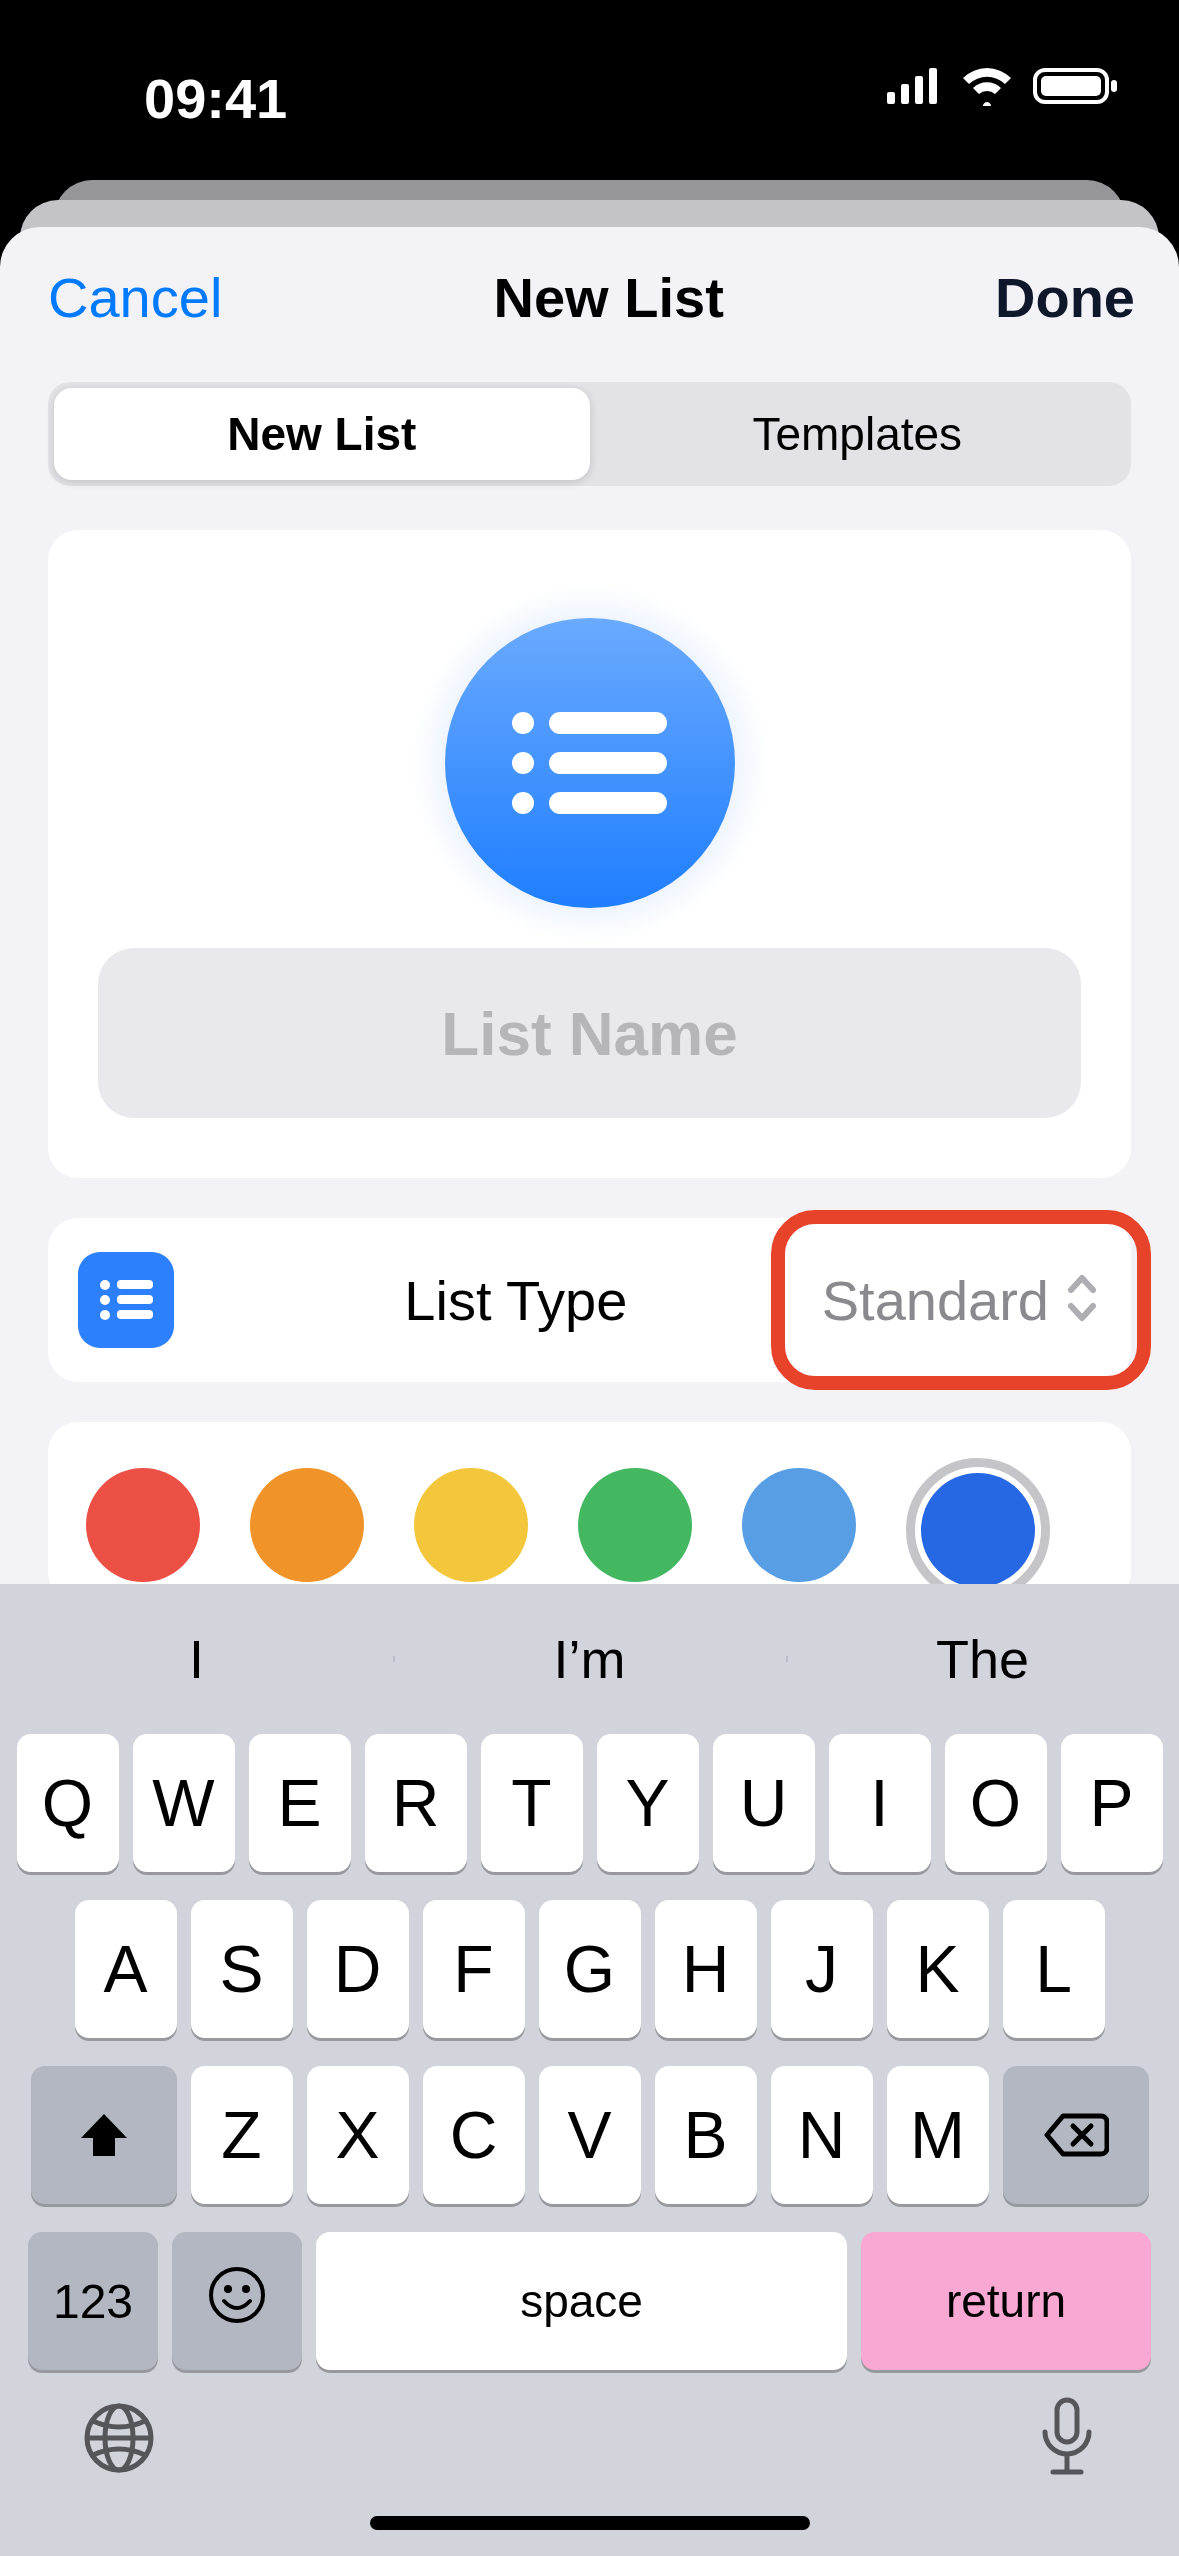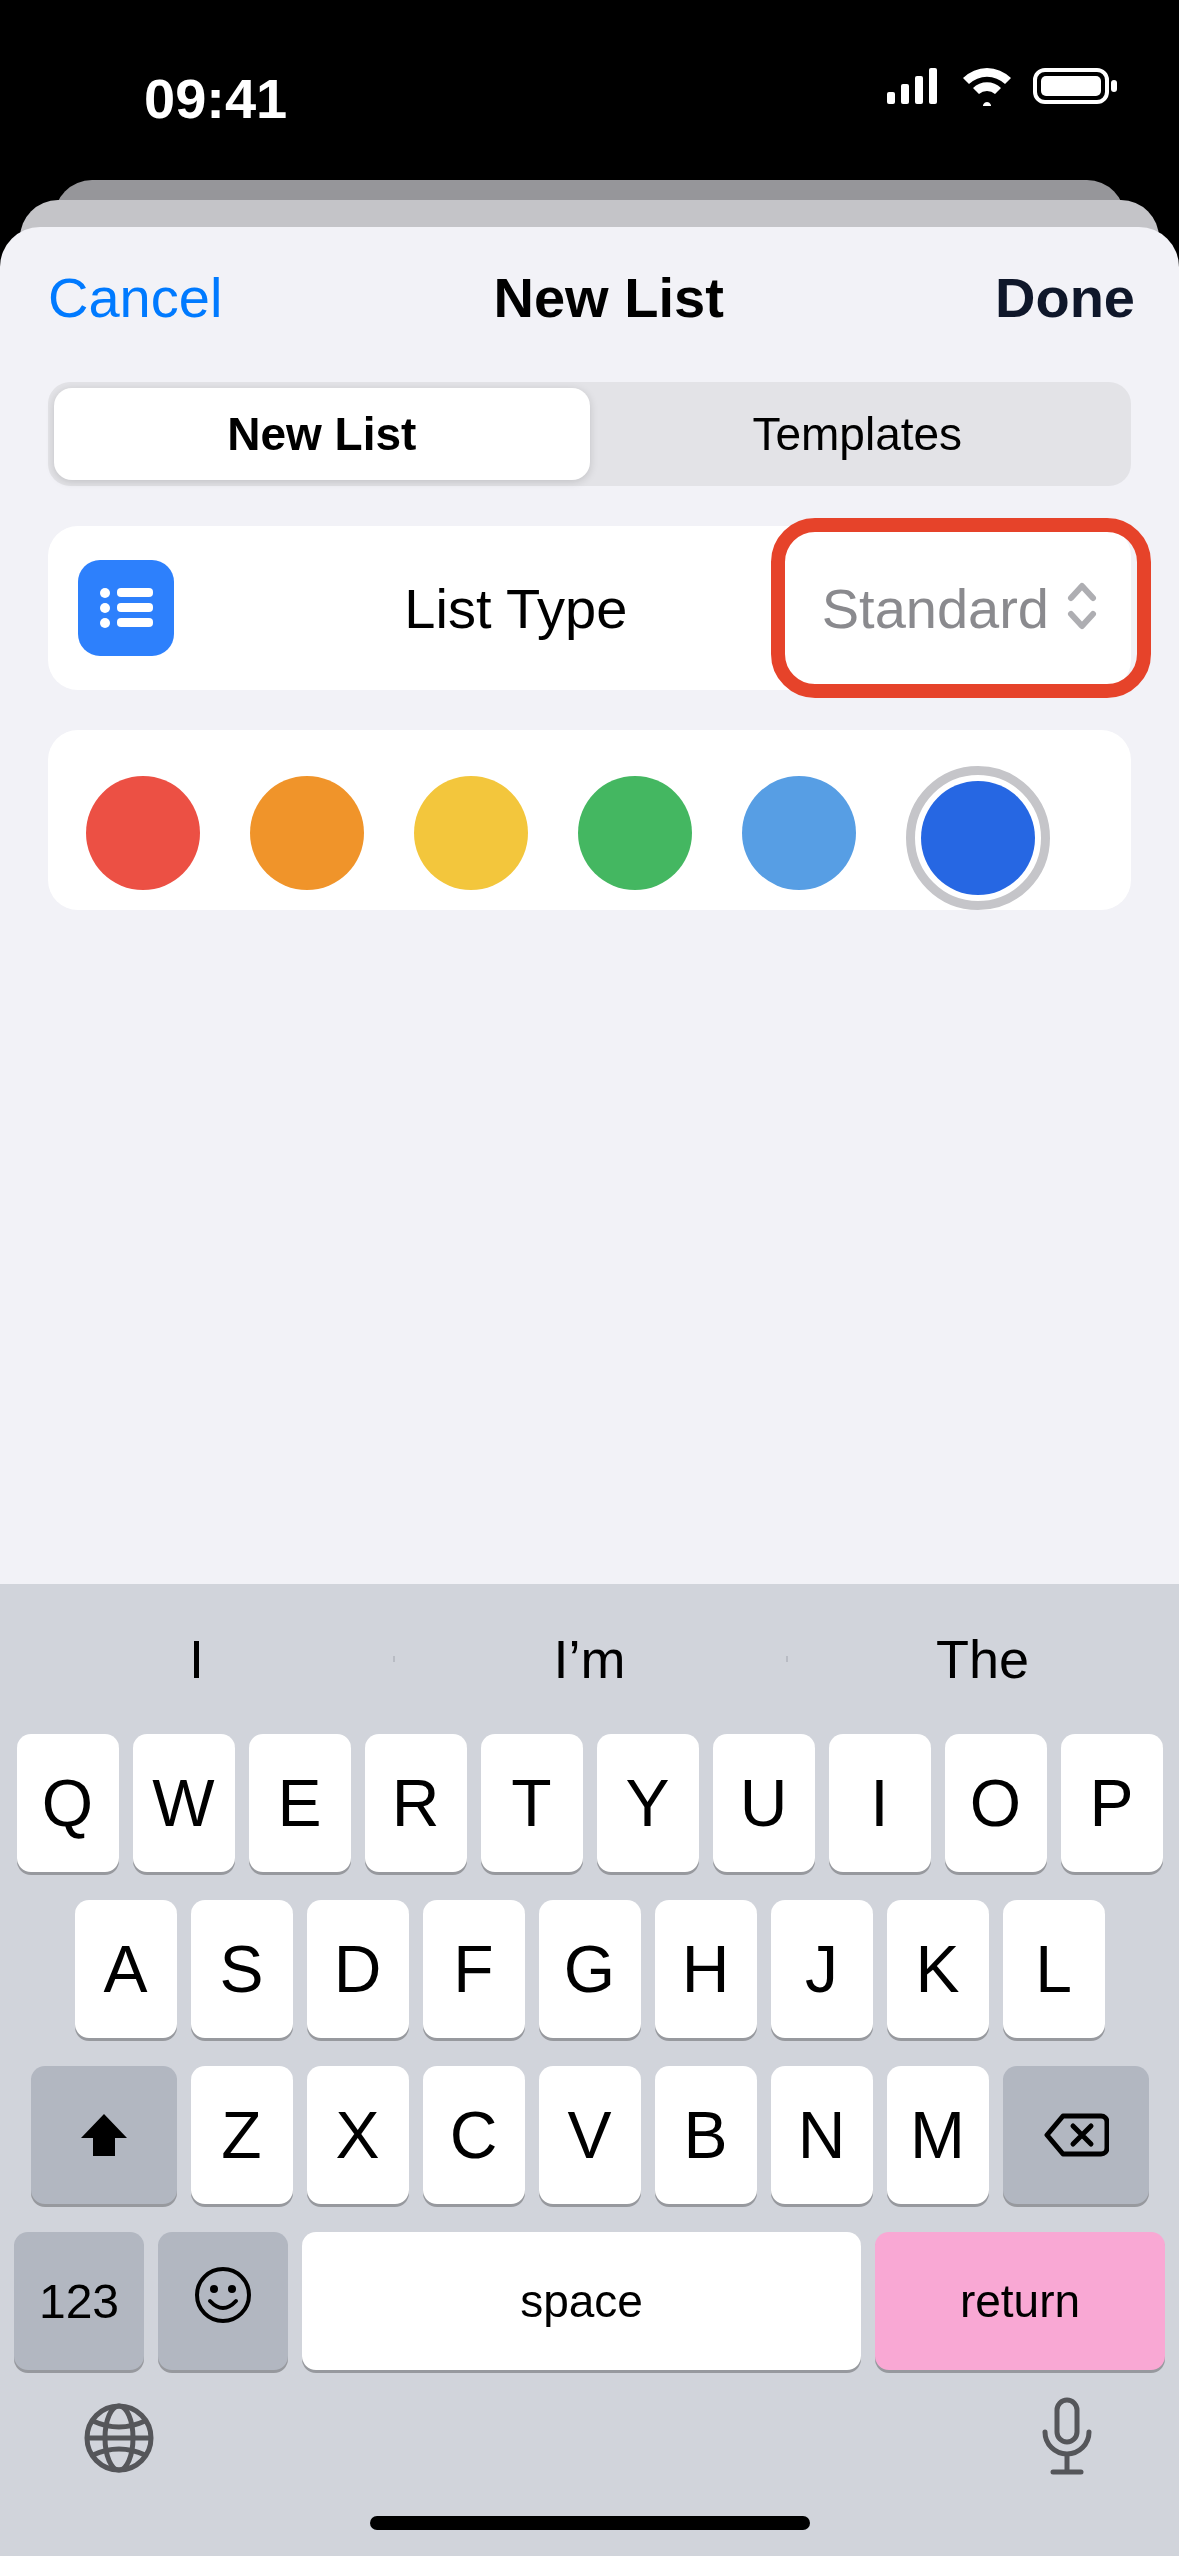--- a/index.html
+++ b/index.html
@@ -59,21 +59,21 @@
 .sugg + .sugg::before { content: ''; position: absolute; left: 0; top: 28px; bottom: 28px; width: 2px; background: #b9bcc4; }
 .key-rows { padding: 0 14px; }
 .krow { display: flex; justify-content: center; gap: 14px; margin-bottom: 28px; }
 .key { background: #fff; border-radius: 14px; width: 102px; height: 138px; display: flex; align-items: center; justify-content: center; font-size: 66px; font-weight: 400; color: #000; box-shadow: 0 3px 0 rgba(0,0,0,0.28); }
 .key.wide { width: 146px; }
 .key.fn { background: #b2b7c1; }
 .key.space { flex: 1; font-size: 46px; }
 .key.ret { width: 290px; background: #f9a8d4; font-size: 46px; }
 .key.num { width: 130px; background: #b2b7c1; font-size: 48px; }
 .key.emoji { width: 130px; background: #b2b7c1; font-size: 58px; }
-.bottom-row { display: flex; gap: 14px; padding: 0 14px; }
+.bottom-row { display: flex; gap: 14px; padding: 0 28px; }
 .kb-foot { height: 160px; display: flex; align-items: center; justify-content: space-between; padding: 0 80px 20px 80px; }
 .home-ind { position: absolute; bottom: 26px; left: 50%; transform: translateX(-50%); width: 440px; height: 14px; background: #000; border-radius: 10px; }
 </style>
 </head>
 <body>
 
 <div class="statusbar">
   <div class="time">09:41</div>
   <div class="status-icons">
     <span>
@@ -110,20 +110,36 @@
     <div class="done">Done</div>
   </div>
 
   <div class="seg-wrap">
     <div class="segmented">
       <div class="segment active">New List</div>
       <div class="segment">Templates</div>
     </div>
   </div>
 
+  <div class="card pad">
+    <div class="icon-prev">
+      <div class="icon-glow"></div>
+      <div class="icon-circle">
+        <svg width="170" height="120" viewBox="0 0 170 120">
+          <circle cx="18" cy="20" r="11" fill="#fff"></circle>
+          <rect x="44" y="9" width="118" height="22" rx="11" fill="#fff"></rect>
+          <circle cx="18" cy="60" r="11" fill="#fff"></circle>
+          <rect x="44" y="49" width="118" height="22" rx="11" fill="#fff"></rect>
+          <circle cx="18" cy="100" r="11" fill="#fff"></circle>
+          <rect x="44" y="89" width="118" height="22" rx="11" fill="#fff"></rect>
+        </svg>
+      </div>
+    </div>
+    <input class="name-input" placeholder="List Name" style="">
+  </div>
 
   <div class="card" style="margin-top:40px; position:relative;">
     <div class="card-row">
       <div class="row-icon">
         <svg width="58" height="46" viewBox="0 0 58 46">
           <circle cx="8" cy="8" r="5" fill="#fff"></circle>
           <rect x="20" y="3" width="36" height="9" rx="4" fill="#fff"></rect>
           <circle cx="8" cy="23" r="5" fill="#fff"></circle>
           <rect x="20" y="18" width="36" height="9" rx="4" fill="#fff"></rect>
           <circle cx="8" cy="38" r="5" fill="#fff"></circle>

